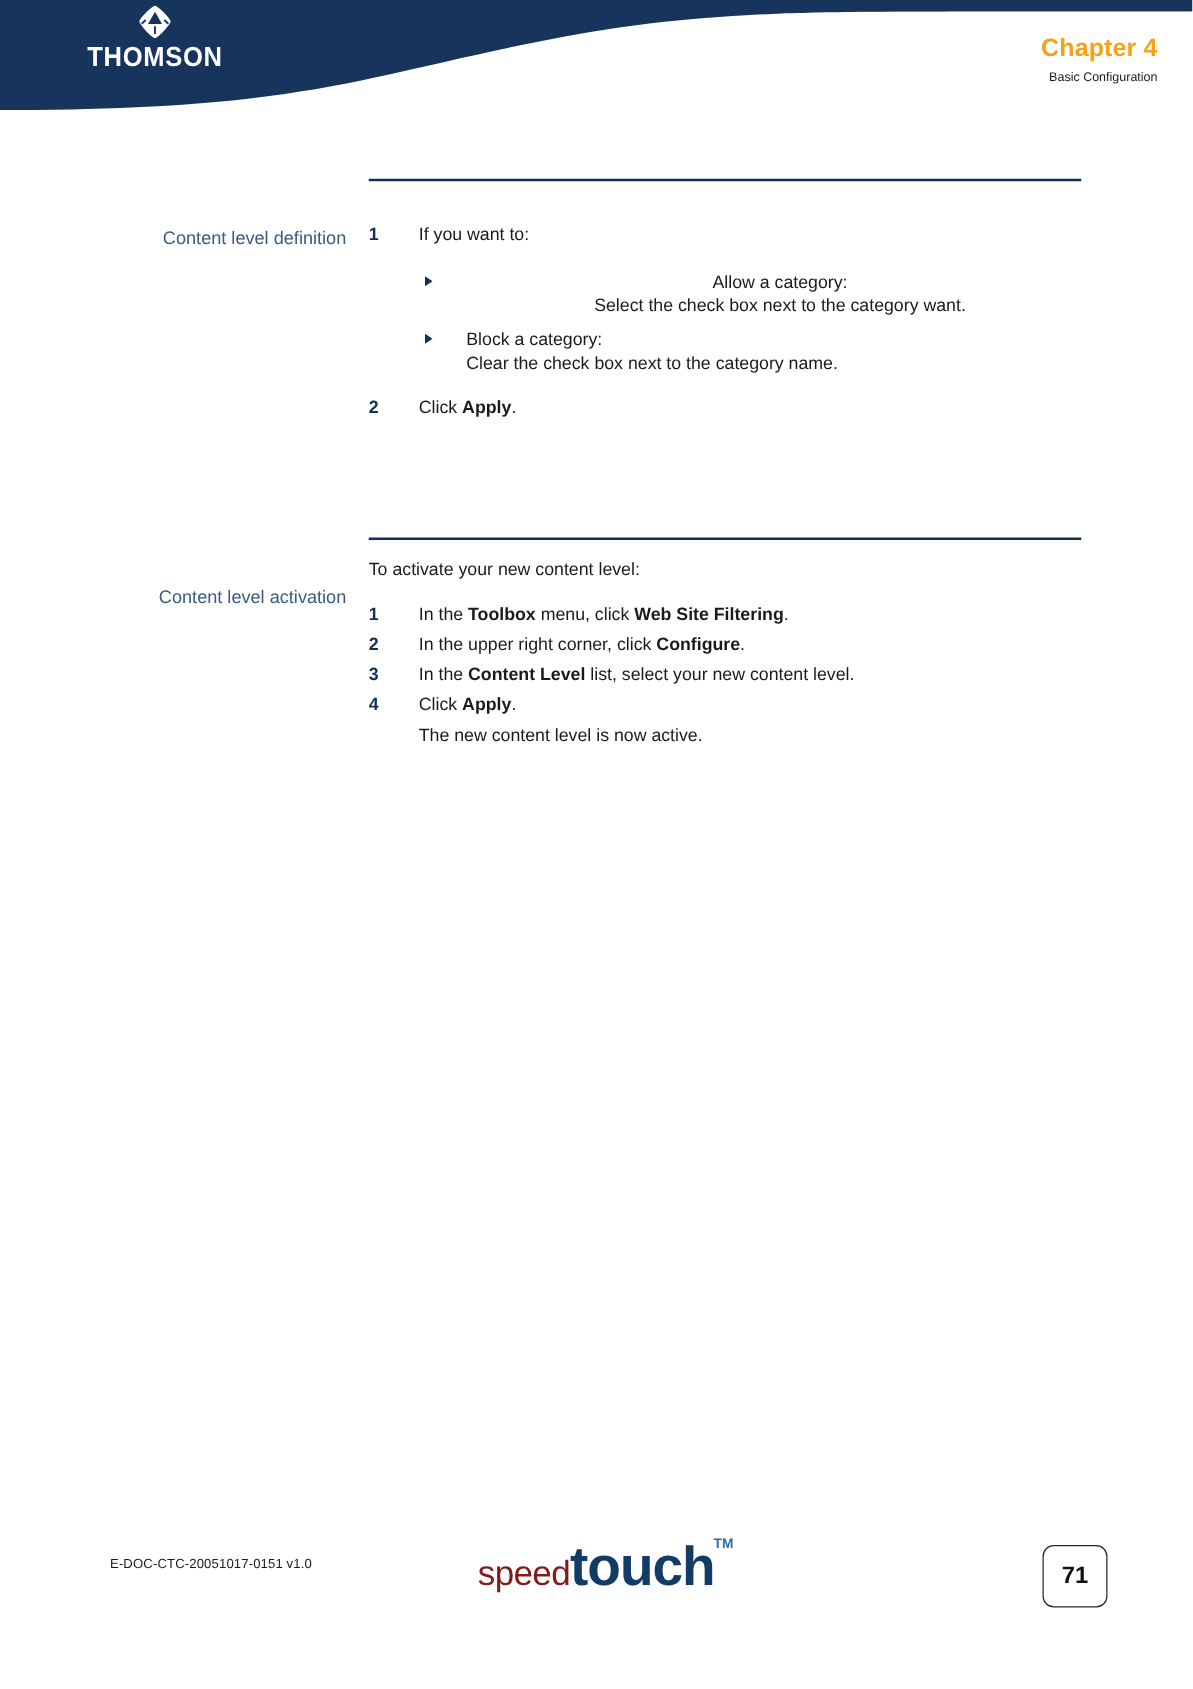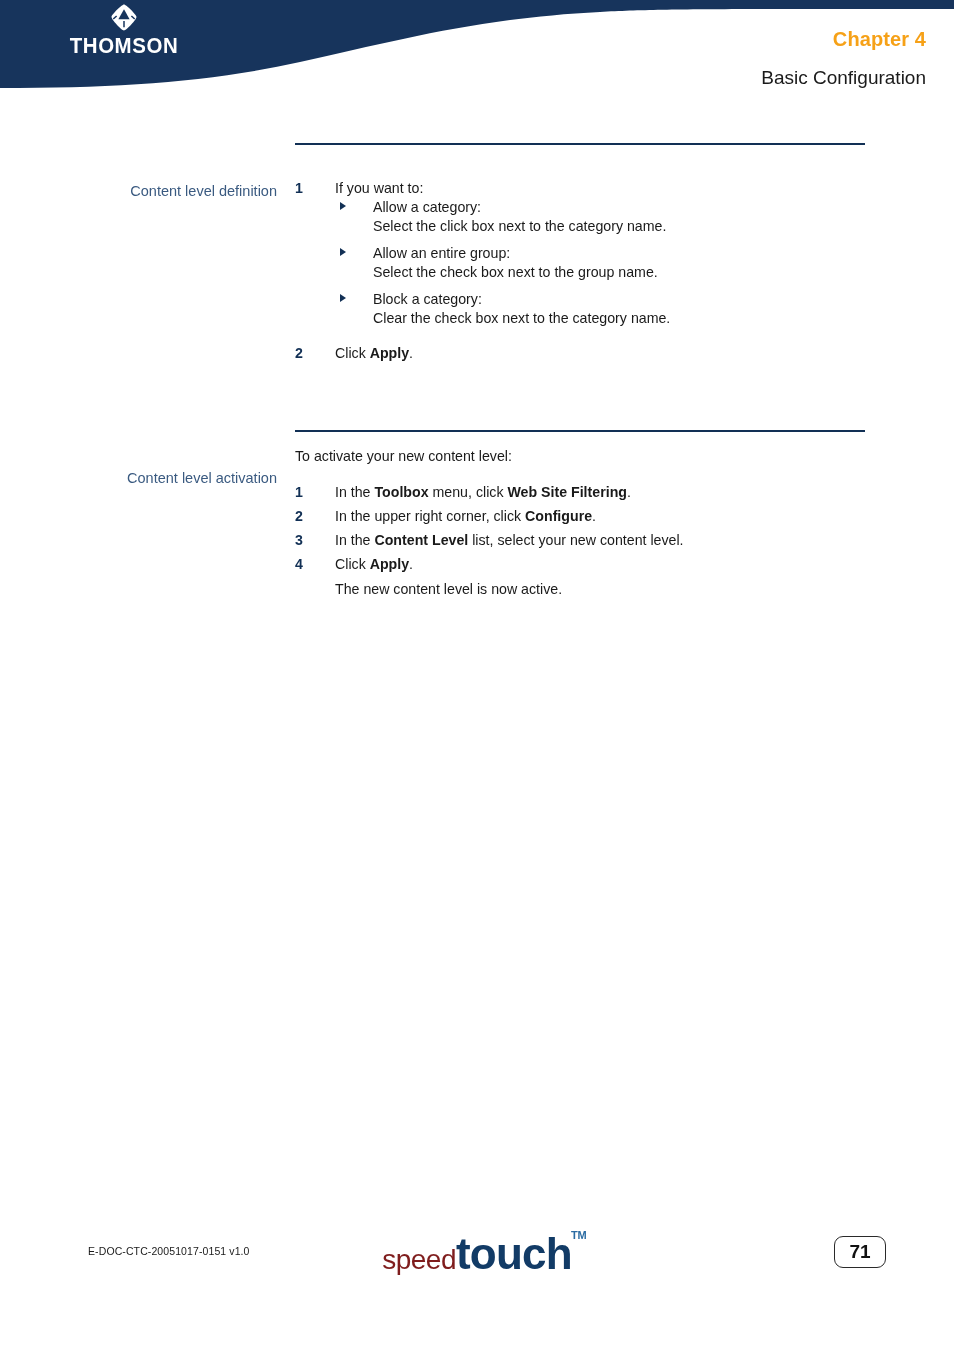--- a/index.html
+++ b/index.html
@@ -50,23 +50,23 @@
   }
   .chapter-title {
     color: #f6a117;
     font-weight: bold;
     font-size: 20px;
     line-height: 24px;
     letter-spacing: 0.1px;
   }
   .chapter-sub {
     color: #1a1a1a;
-    font-size: 19px;
+    font-size: 10px;
     line-height: 22px;
-    margin-top: 16px;
+    margin-top: 1px;
   }
   .section { position: absolute; left: 0; width: 954px; }
   .rule {
     position: absolute;
     left: 295px;
     width: 570px;
     height: 2px;
     background: #123055;
   }
   .side-head {
@@ -149,21 +149,21 @@
   .st-tm {
     position: absolute;
     top: -2px; right: -15px;
     color: #2b6ca3;
     font-size: 11px;
     font-weight: bold;
   }
   .pagebox {
     position: absolute;
     right: 68px; top: 4px;
-    width: 52px; height: 32px;
+    width: 52px; height: 50px;
     border: 1.4px solid #2a2a2a;
     border-radius: 9px;
     display: flex;
     align-items: center;
     justify-content: center;
     margin-left: 33px;
   }
   .pagenum { font-size: 19px; font-weight: bold; color: #111111; }
 </style>
 </head>
@@ -205,31 +205,26 @@
 
     <div class="side-head" style="top:15px;">Content level definition</div>
 
     <div class="col" style="top:17px;">
 
       <div class="num-item" style="margin-top:19px;">
         <span class="num">1</span>
         <span>If you want to:</span>
       </div>
 
-      <div class="bullet-item" style="">
+      <div class="bullet-item" style="margin-top:19px;text-align:center;">
         <span class="tri"></span>
         <span class="sub-line">Allow a category:</span>
-        <span class="sub-line">Select the click box next to the category name.</span>
-      </div>
-
-      <div class="bullet-item" style="margin-top:8px;">
-        <span class="tri"></span>
-        <span class="sub-line">Allow an entire group:</span>
-        <span class="sub-line">Select the check box next to the group name.</span>
-      </div>
+        <span class="sub-line">Select the check box next to the category want.</span>
+      </div>
+
 
       <div class="bullet-item" style="margin-top:8px;">
         <span class="tri"></span>
         <span class="sub-line">Block a category:</span>
         <span class="sub-line">Clear the check box next to the category name.</span>
       </div>
 
 
       <div class="num-item" style="margin-top:16px;">
         <span class="num">2</span>

